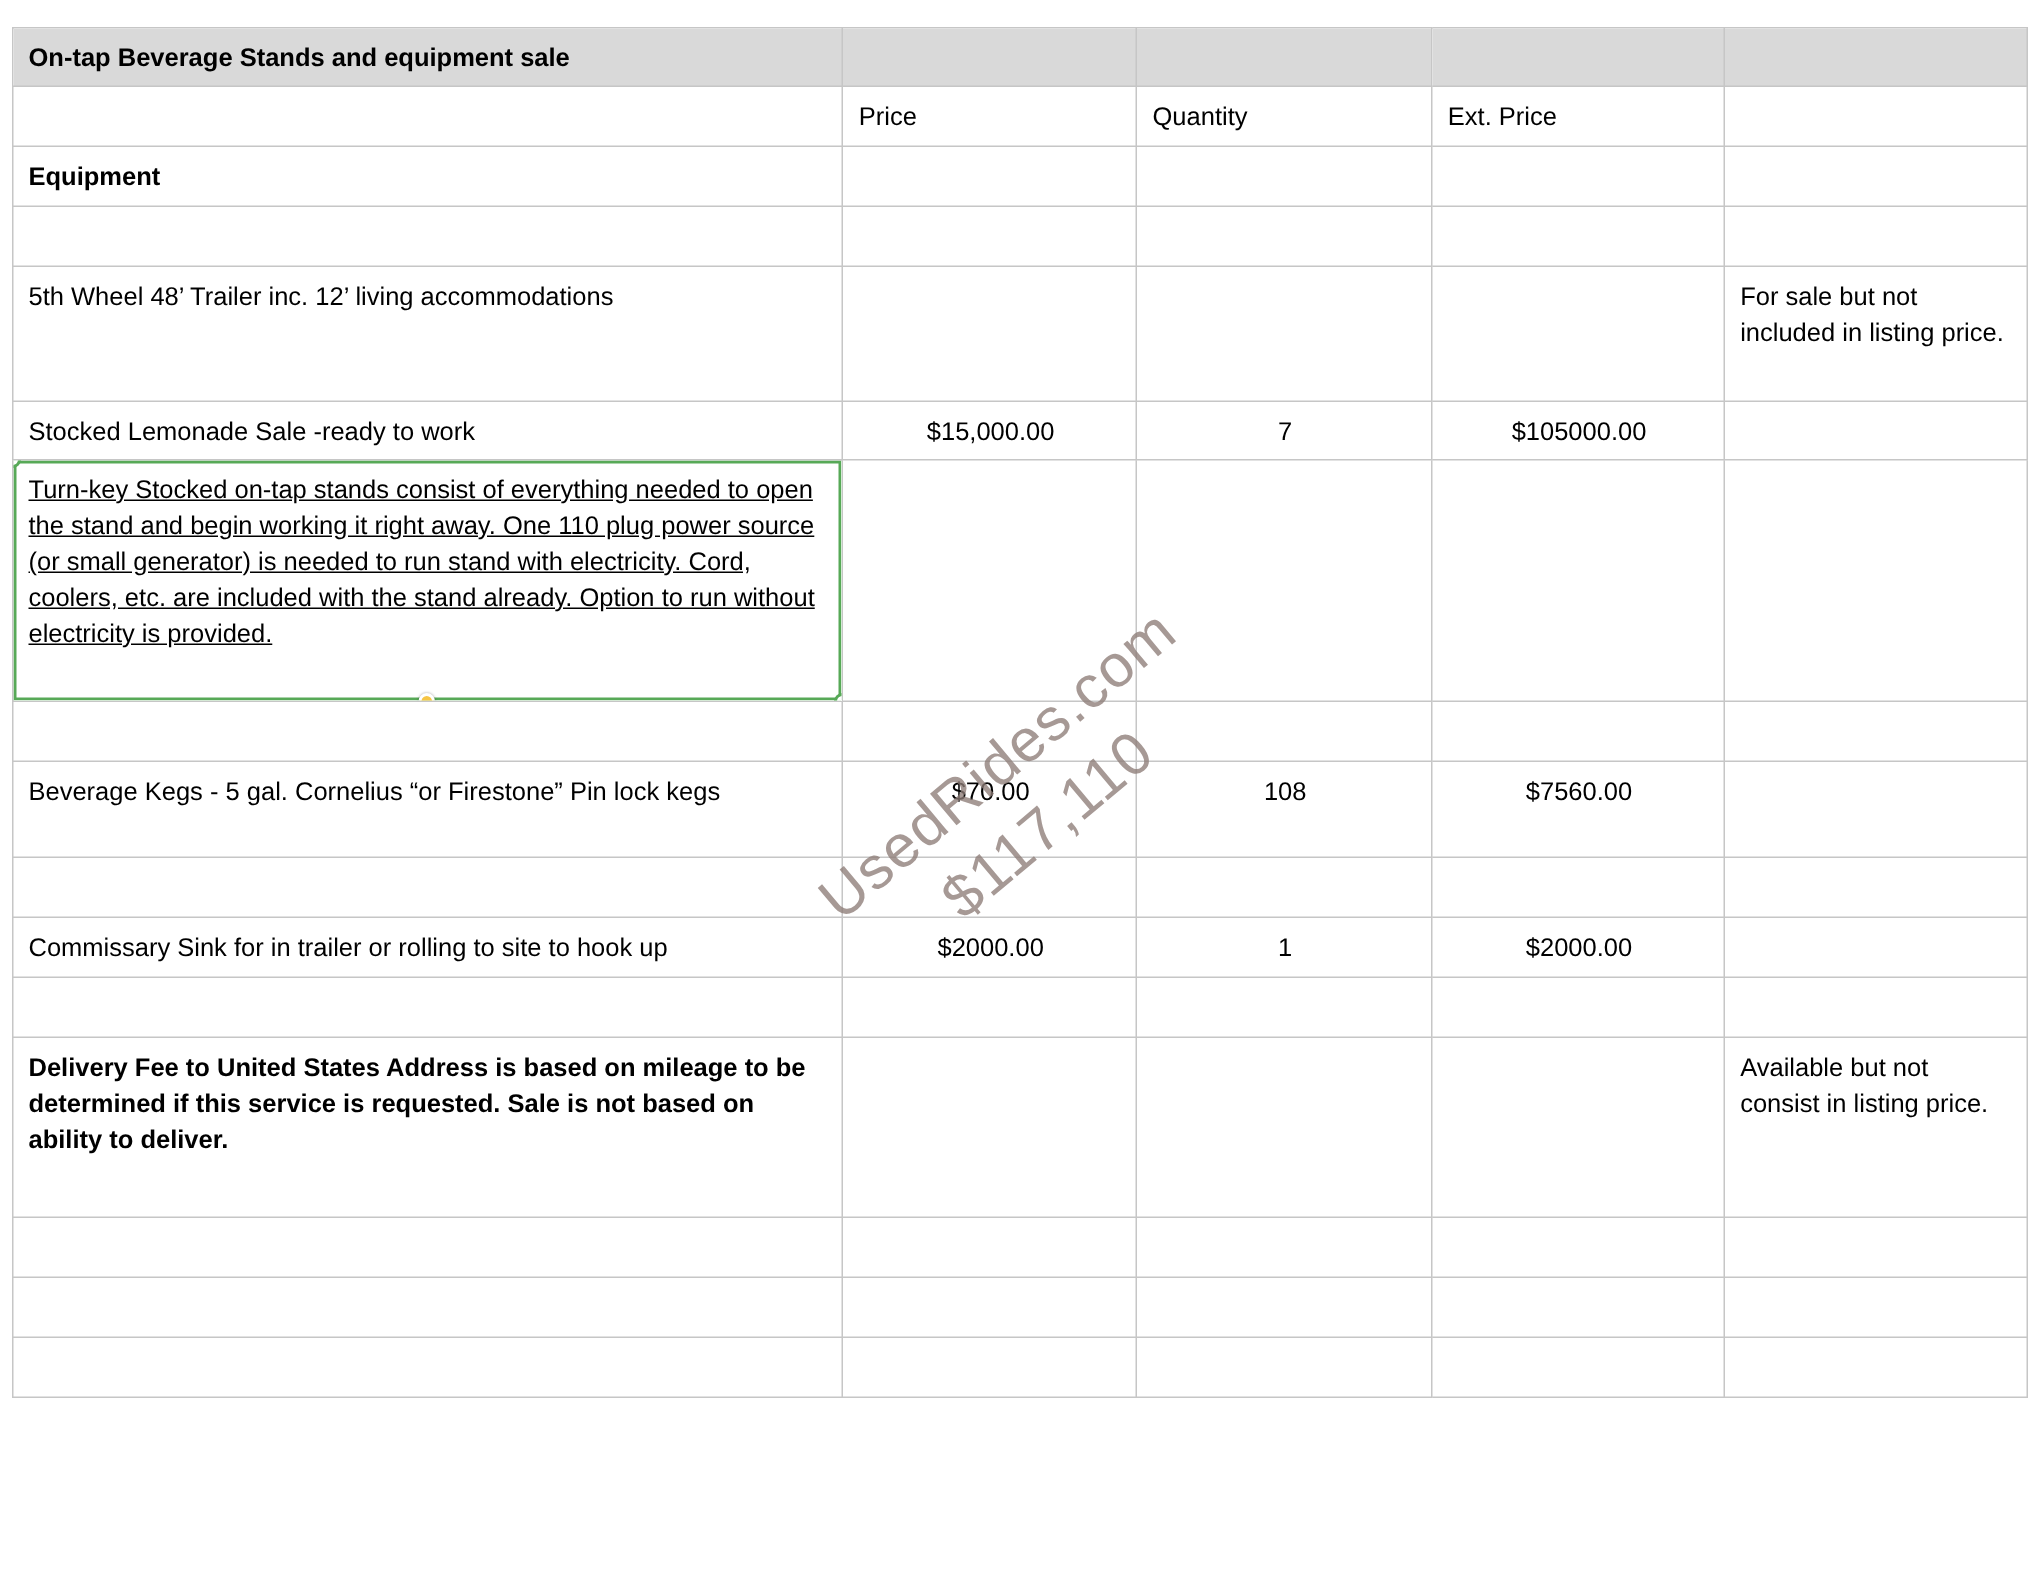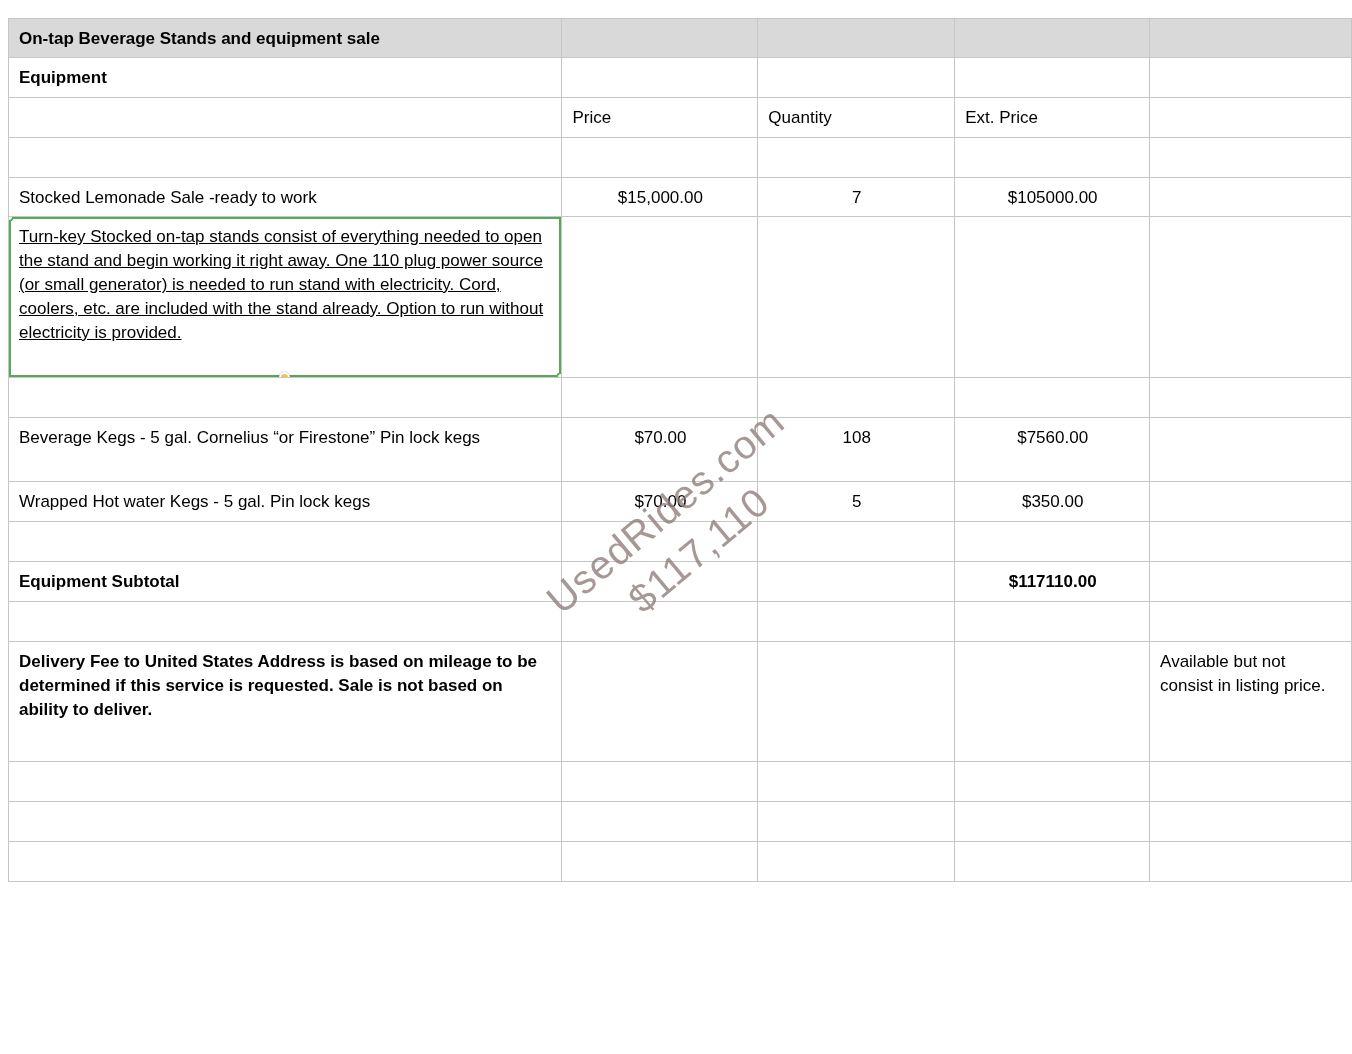--- a/index.html
+++ b/index.html
@@ -80,43 +80,50 @@
     <tbody>
         <tr class="title-row rh39">
       <td class="b">On-tap Beverage Stands and equipment sale</td>
       <td></td>
       <td></td>
       <td></td>
       <td></td>
     </tr>
 
     <tr class="rh40">
-      <td class="a b">Equipment</td>
-      <td></td>
-      <td></td>
-      <td></td>
-      <td></td>
-    </tr>
-
-    <tr class="rh40">
       <td class="a"></td>
       <td>Price</td>
       <td>Quantity</td>
       <td>Ext. Price</td>
       <td></td>
     </tr>
 
     <tr class="rh40">
-      <td class="a"></td>
-      <td></td>
-      <td></td>
-      <td></td>
-      <td></td>
-    </tr>
-
+      <td class="a b">Equipment</td>
+      <td></td>
+      <td></td>
+      <td></td>
+      <td></td>
+    </tr>
+
+    <tr class="rh40">
+      <td class="a"></td>
+      <td></td>
+      <td></td>
+      <td></td>
+      <td></td>
+    </tr>
+
+    <tr class="rh90">
+      <td class="a">5th Wheel 48’ Trailer inc. 12’ living accommodations</td>
+      <td></td>
+      <td></td>
+      <td></td>
+      <td>For sale but not included in listing price.</td>
+    </tr>
 
     <tr class="rh39">
       <td class="a">Stocked Lemonade Sale -ready to work</td>
       <td class="num">$15,000.00</td>
       <td class="num">7</td>
       <td class="num">$105000.00</td>
       <td></td>
     </tr>
 
     <tr class="rh161">
@@ -142,46 +149,39 @@
     </tr>
 
     <tr class="rh64">
       <td class="a">Beverage Kegs - 5 gal. Cornelius “or Firestone” Pin lock kegs</td>
       <td class="num">$70.00</td>
       <td class="num">108</td>
       <td class="num">$7560.00</td>
       <td></td>
     </tr>
 
-    <tr class="rh40">
-      <td class="a">Wrapped Hot water Kegs - 5 gal. Pin lock kegs</td>
-      <td class="num">$70.00</td>
-      <td class="num">5</td>
-      <td class="num">$350.00</td>
-      <td></td>
-    </tr>
-
-
-    <tr class="rh40">
-      <td class="a"></td>
-      <td></td>
-      <td></td>
-      <td></td>
-      <td></td>
-    </tr>
-
-
-
-    <tr class="rh40">
-      <td class="a b">Equipment Subtotal</td>
-      <td></td>
-      <td></td>
-      <td class="num b">$117110.00</td>
-      <td></td>
-    </tr>
+
+
+    <tr class="rh40">
+      <td class="a"></td>
+      <td></td>
+      <td></td>
+      <td></td>
+      <td></td>
+    </tr>
+
+
+    <tr class="rh40">
+      <td class="a">Commissary Sink for in trailer or rolling to site to hook up</td>
+      <td class="num">$2000.00</td>
+      <td class="num">1</td>
+      <td class="num">$2000.00</td>
+      <td></td>
+    </tr>
+
 
     <tr class="rh40">
       <td class="a"></td>
       <td></td>
       <td></td>
       <td></td>
       <td></td>
     </tr>
 
     <tr class="rh120">

